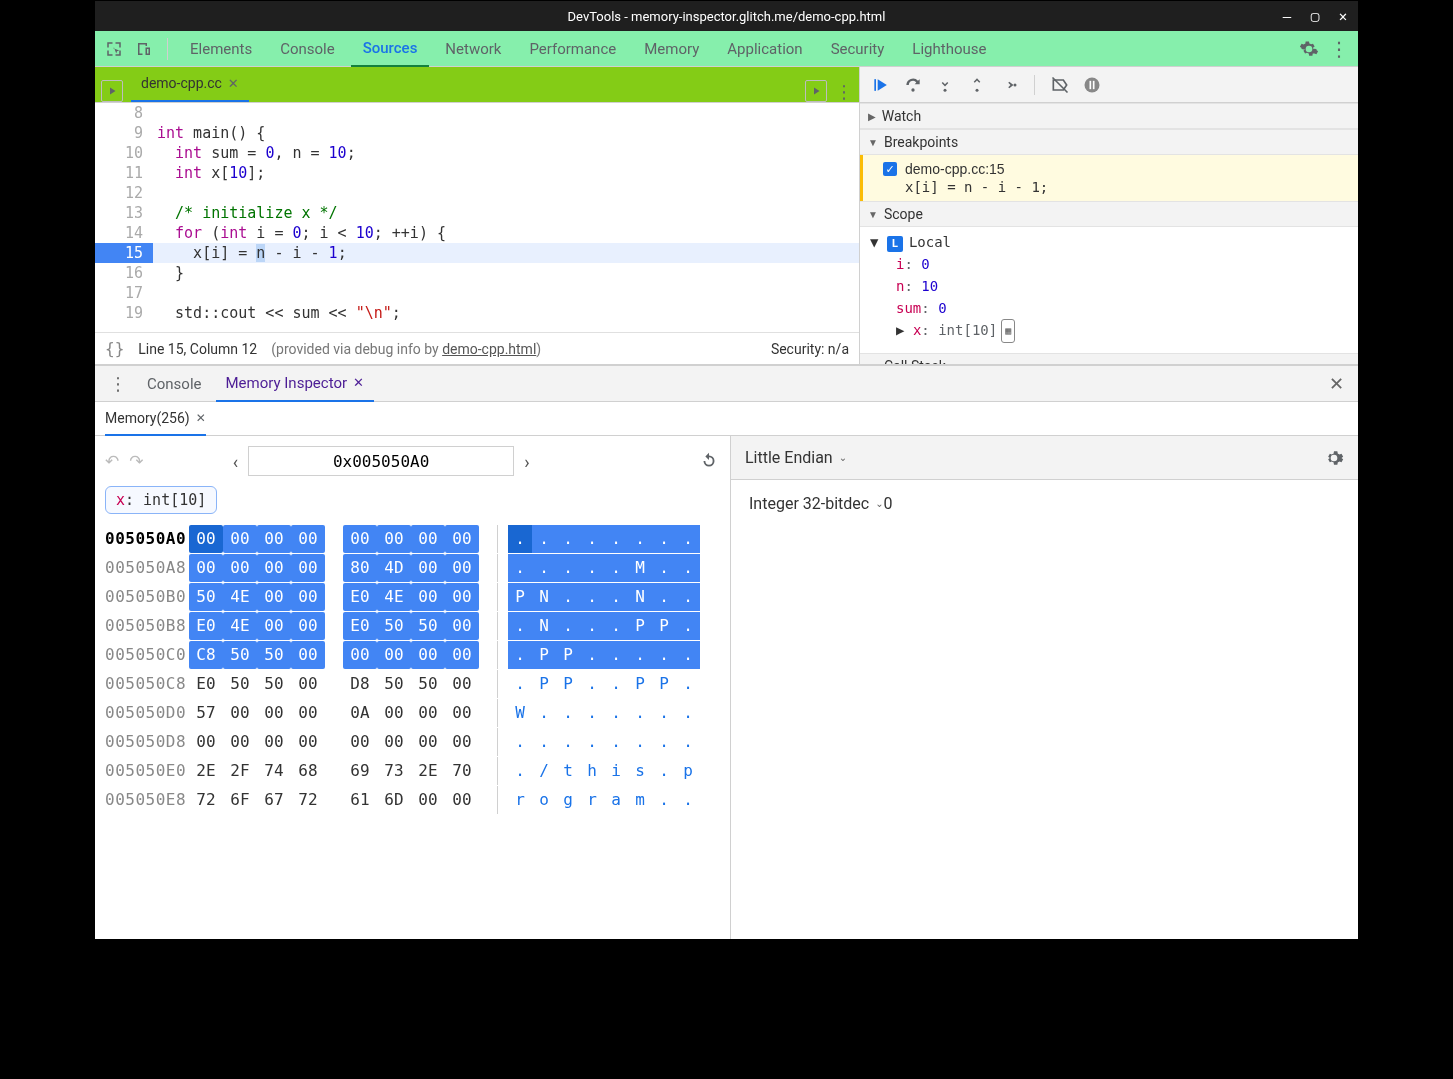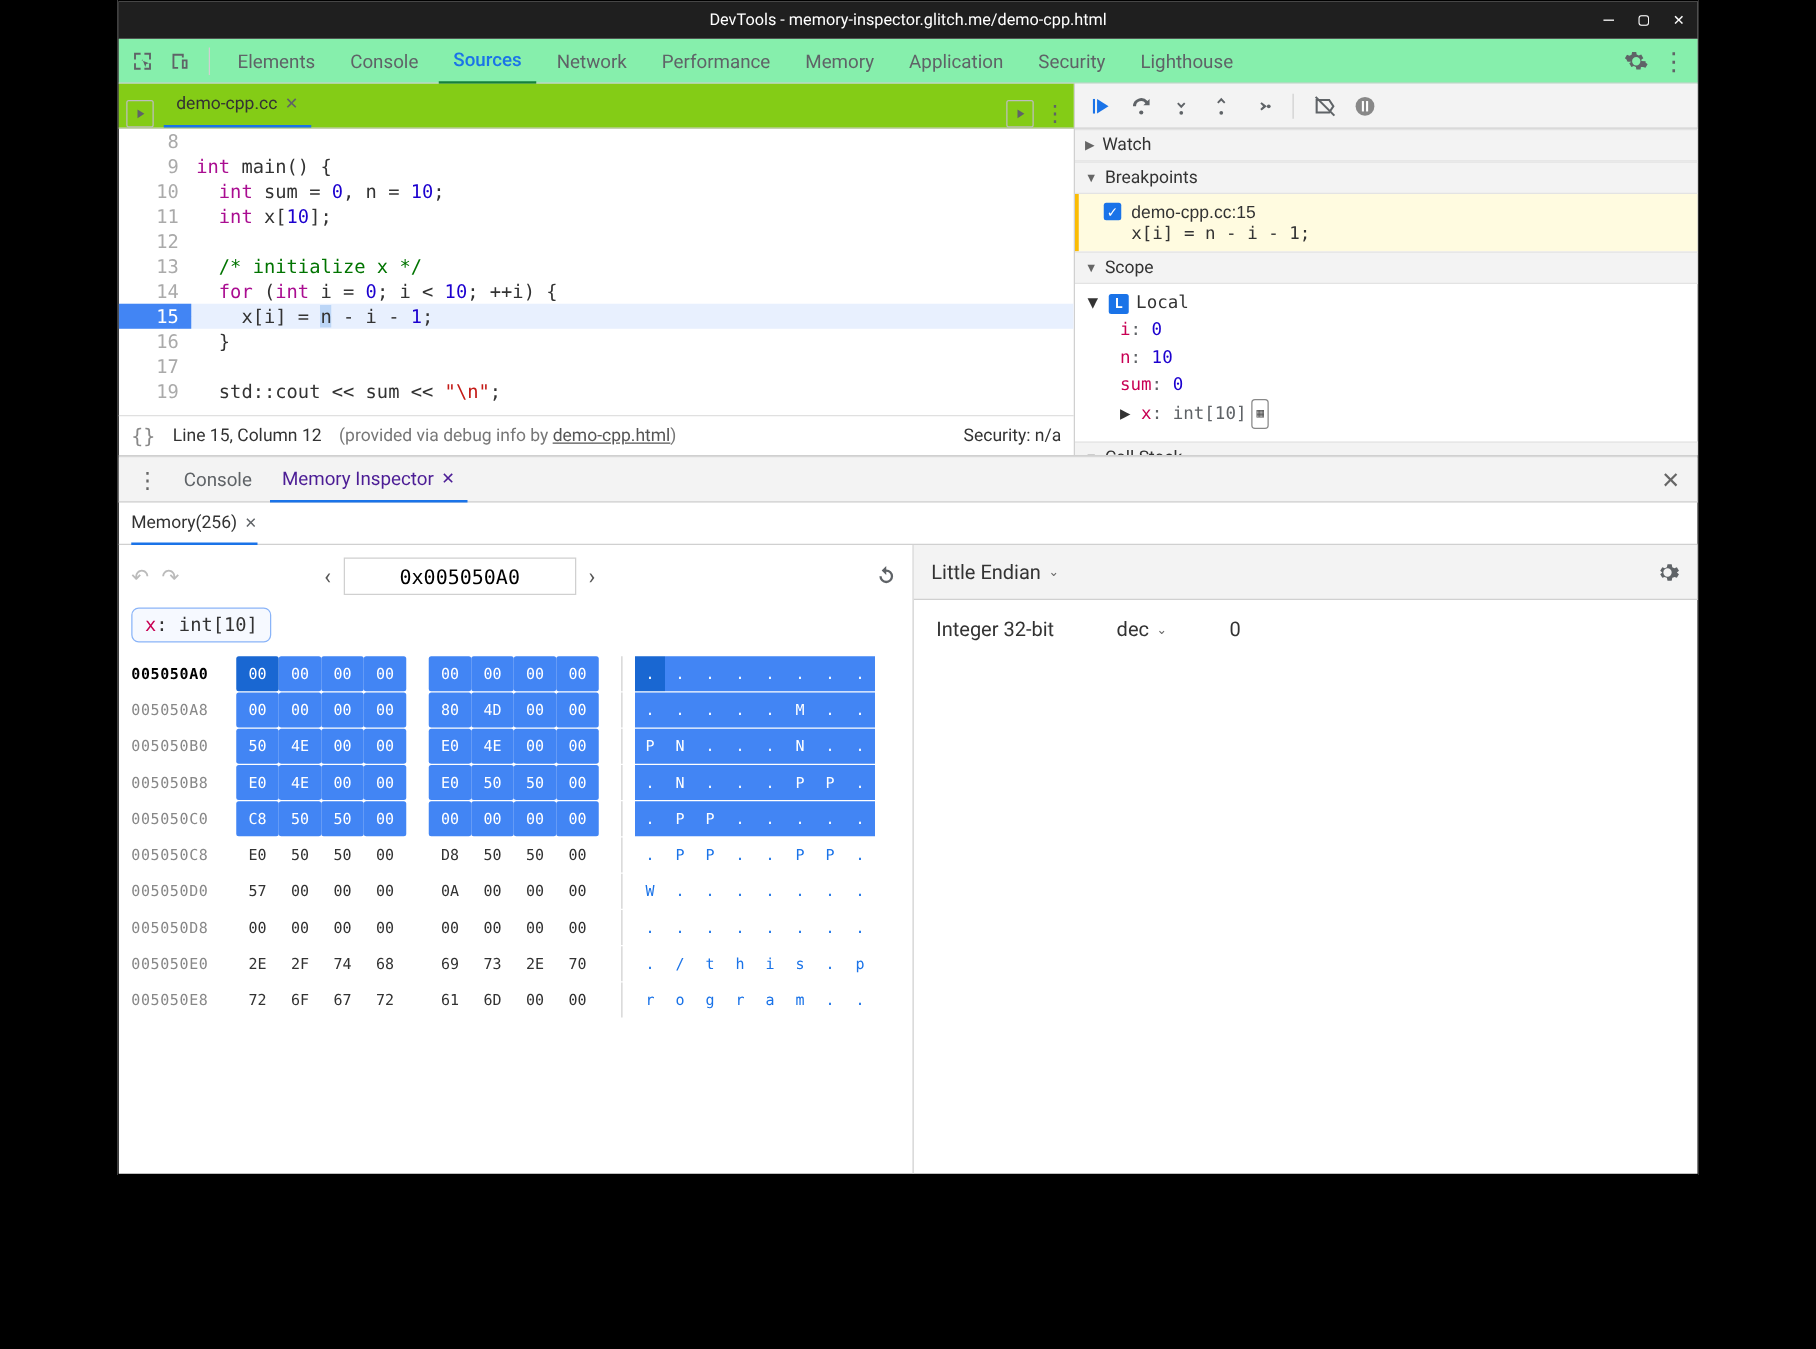--- a/index.html
+++ b/index.html
@@ -64,39 +64,39 @@
   .drawer-tabs .dtab { padding:0 10px; height:36px; display:flex; align-items:center; gap:6px; color:#5f6367; font-size:15px; }
   .drawer-tabs .dtab.active { color:#4c1d95; border-bottom:2px solid #1a73e8; }
   .drawer-tabs .close-drawer { margin-left:auto; font-size:18px; color:#666; padding:0 6px; }
   .mem-subtabs { height:34px; border-bottom:1px solid #d0d0d0; display:flex; align-items:center; padding:0 10px; gap:8px; }
   .mem-subtab { height:34px; display:flex; align-items:center; gap:6px; border-bottom:2px solid #1a73e8; font-size:14px; }
   .mem-body { flex:1; display:flex; min-height:0; }
   .mem-left { flex: 0 0 636px; border-right:1px solid #d0d0d0; display:flex; flex-direction:column; padding:10px 10px 10px 10px; gap:10px; overflow:auto; }
   .mem-nav { display:flex; align-items:center; gap:10px; }
   .mem-nav .hist { color:#bbb; font-size:17px; }
   .mem-nav .pager { display:flex; align-items:center; gap:10px; margin:0 auto; }
-  .addr-input { width:186px; height:30px; border:1px solid #d0d0d0; text-align:center; font-family:monospace; font-size:16px; }
+  .addr-input { width:266px; height:30px; border:1px solid #d0d0d0; text-align:center; font-family:monospace; font-size:16px; }
   .mem-nav .refresh { margin-left:auto; fill:#5f6367; width:22px; height:22px; }
   .chip { border:1px solid #8ab4f8; border-radius:6px; padding:4px 10px; width:max-content; font-family:monospace; font-size:15px; background:#f6f9ff; }
   .chip .x { color:#c80053; }
-  .hex-table { font-family: monospace; font-size:12px; line-height:28px; }
+  .hex-table { font-family: monospace; font-size:16px; line-height:28px; }
   .hex-row { display:flex; align-items:center; gap:0; height:29px; }
   .addr { width:84px; color:#888; letter-spacing:0.5px; }
   .addr.bold { color:#000; font-weight:bold; }
   .bytegrp { display:flex; gap:0; margin-right:18px; }
   .byte { width:34px; text-align:center; color:#333; border-radius:2px;}
   .ascgrp { display:flex; gap:0; border-left:1px solid #d0d0d0; padding-left:10px; }
   .asc { width:24px; text-align:center; color:#1a73e8; }
   .hl .byte, .hl .asc { background:#4285f4; color:#fff; }
   .hl .byte.first { background:#1967d2; color:#fff; }
   .hl .asc.first { background:#1967d2; }
   .mem-right { flex:1; display:flex; flex-direction:column; }
   .mem-right-top { height:44px; background:#f3f3f3; border-bottom:1px solid #d0d0d0; display:flex; align-items:center; padding:0 14px; gap:8px; font-size:16px; }
   .mem-right-top .gear { margin-left:auto; fill:#5f6367; width:20px; height:20px; }
-  .mem-right-body { padding:14px 18px; font-size:16px; color:#333; display:flex; gap:50px; }
+  .mem-right-body { padding:14px 18px; font-size:16px; color:#333; display:flex; }
   .tri-sm { font-size:10px; color:#666; }
   .dropdown { display:flex; align-items:center; gap:6px; }
   svg { display:block; }
 </style>
 </head>
 <body>
 
 <div class="window">
   <div class="titlebar">
     <span>DevTools - memory-inspector.glitch.me/demo-cpp.html</span>

